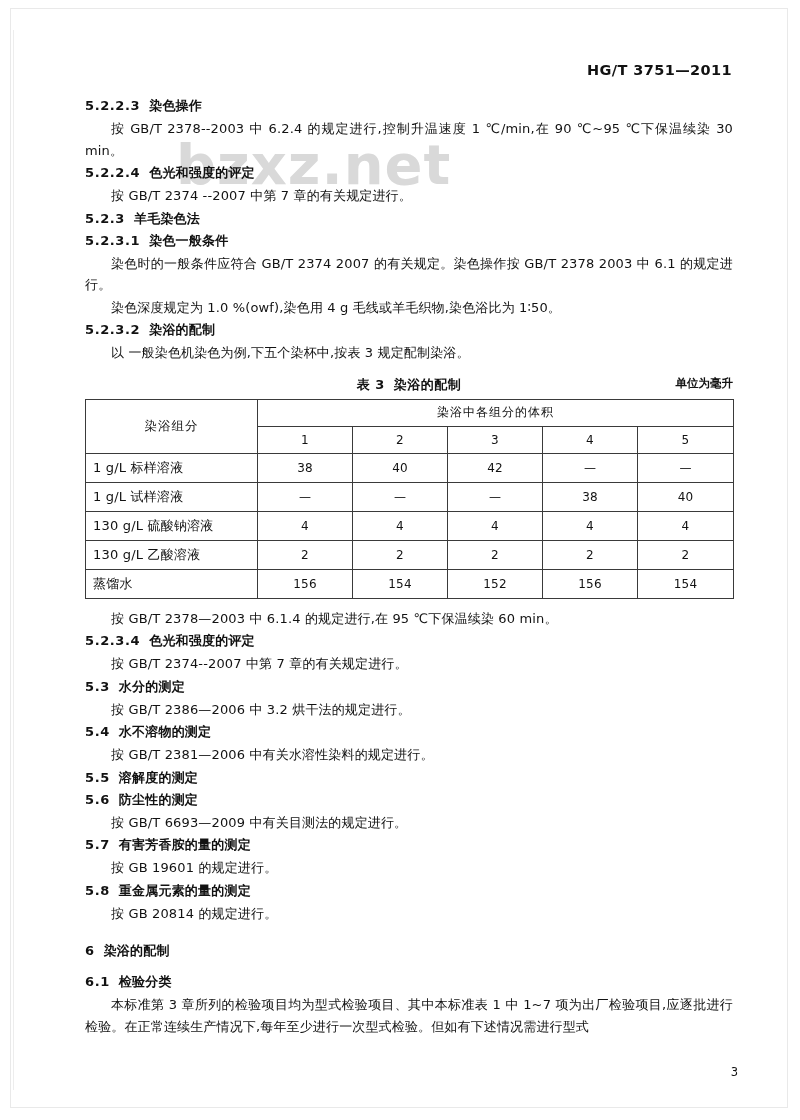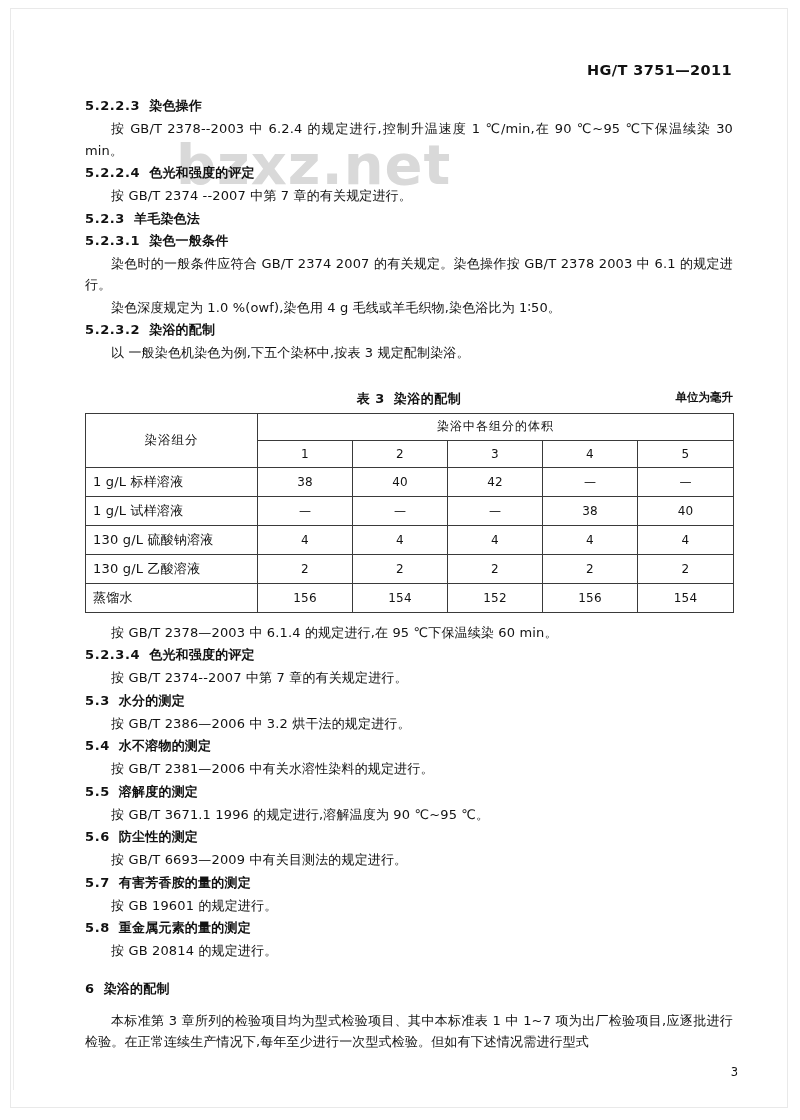--- a/index.html
+++ b/index.html
@@ -95,21 +95,21 @@
     text-indent: 26px;
     text-align: justify;
     letter-spacing: 0.15px;
   }
   .para.tight { margin-bottom: 1px; }
   .gap-md { height: 9px; }
   .gap-lg { height: 15px; }
 
   
   .table-block {
-    margin-top: 26px;
+    margin-top: 12px;
     position: relative;
   }
   .table-caption {
     text-align: center;
     font-size: 13px;
     font-weight: bold;
     letter-spacing: 0.5px;
     margin-bottom: 5px;
   }
   .table-caption .tno { margin-right: 9px; }
@@ -293,21 +293,20 @@
     <p class="para">按 GB/T 2386—2006 中 3.2 烘干法的规定进行。</p>
 
     <div class="clause">
       <span class="num">5.4</span><span>水不溶物的测定</span>
     </div>
     <p class="para">按 GB/T 2381—2006 中有关水溶性染料的规定进行。</p>
 
     <div class="clause">
       <span class="num">5.5</span><span>溶解度的测定</span>
     </div>
-    <p class="para">按 GB/T 3671.1  1996 的规定进行,溶解温度为 90 ℃~95 ℃。</p>
 
     <div class="clause">
       <span class="num">5.6</span><span>防尘性的测定</span>
     </div>
     <p class="para">按 GB/T 6693—2009 中有关目测法的规定进行。</p>
 
     <div class="clause">
       <span class="num">5.7</span><span>有害芳香胺的量的测定</span>
     </div>
     <p class="para">按 GB 19601 的规定进行。</p>
@@ -318,18 +317,21 @@
     <p class="para">按 GB 20814 的规定进行。</p>
 
     <div class="gap-lg"></div>
 
     <div class="clause">
       <span class="num">6</span><span>染浴的配制</span>
     </div>
 
     <div class="gap-md"></div>
 
+    <div class="clause">
+      <span class="num">6.1</span><span>检验分类</span>
+    </div>
     <p class="para">本标准第 3 章所列的检验项目均为型式检验项目、其中本标准表 1 中 1~7 项为出厂检验项目,应逐批进行检验。在正常连续生产情况下,每年至少进行一次型式检验。但如有下述情况需进行型式</p>
 
   </div>
 
   <div class="page-number">3</div>
 </div>
 
 </body></html>

